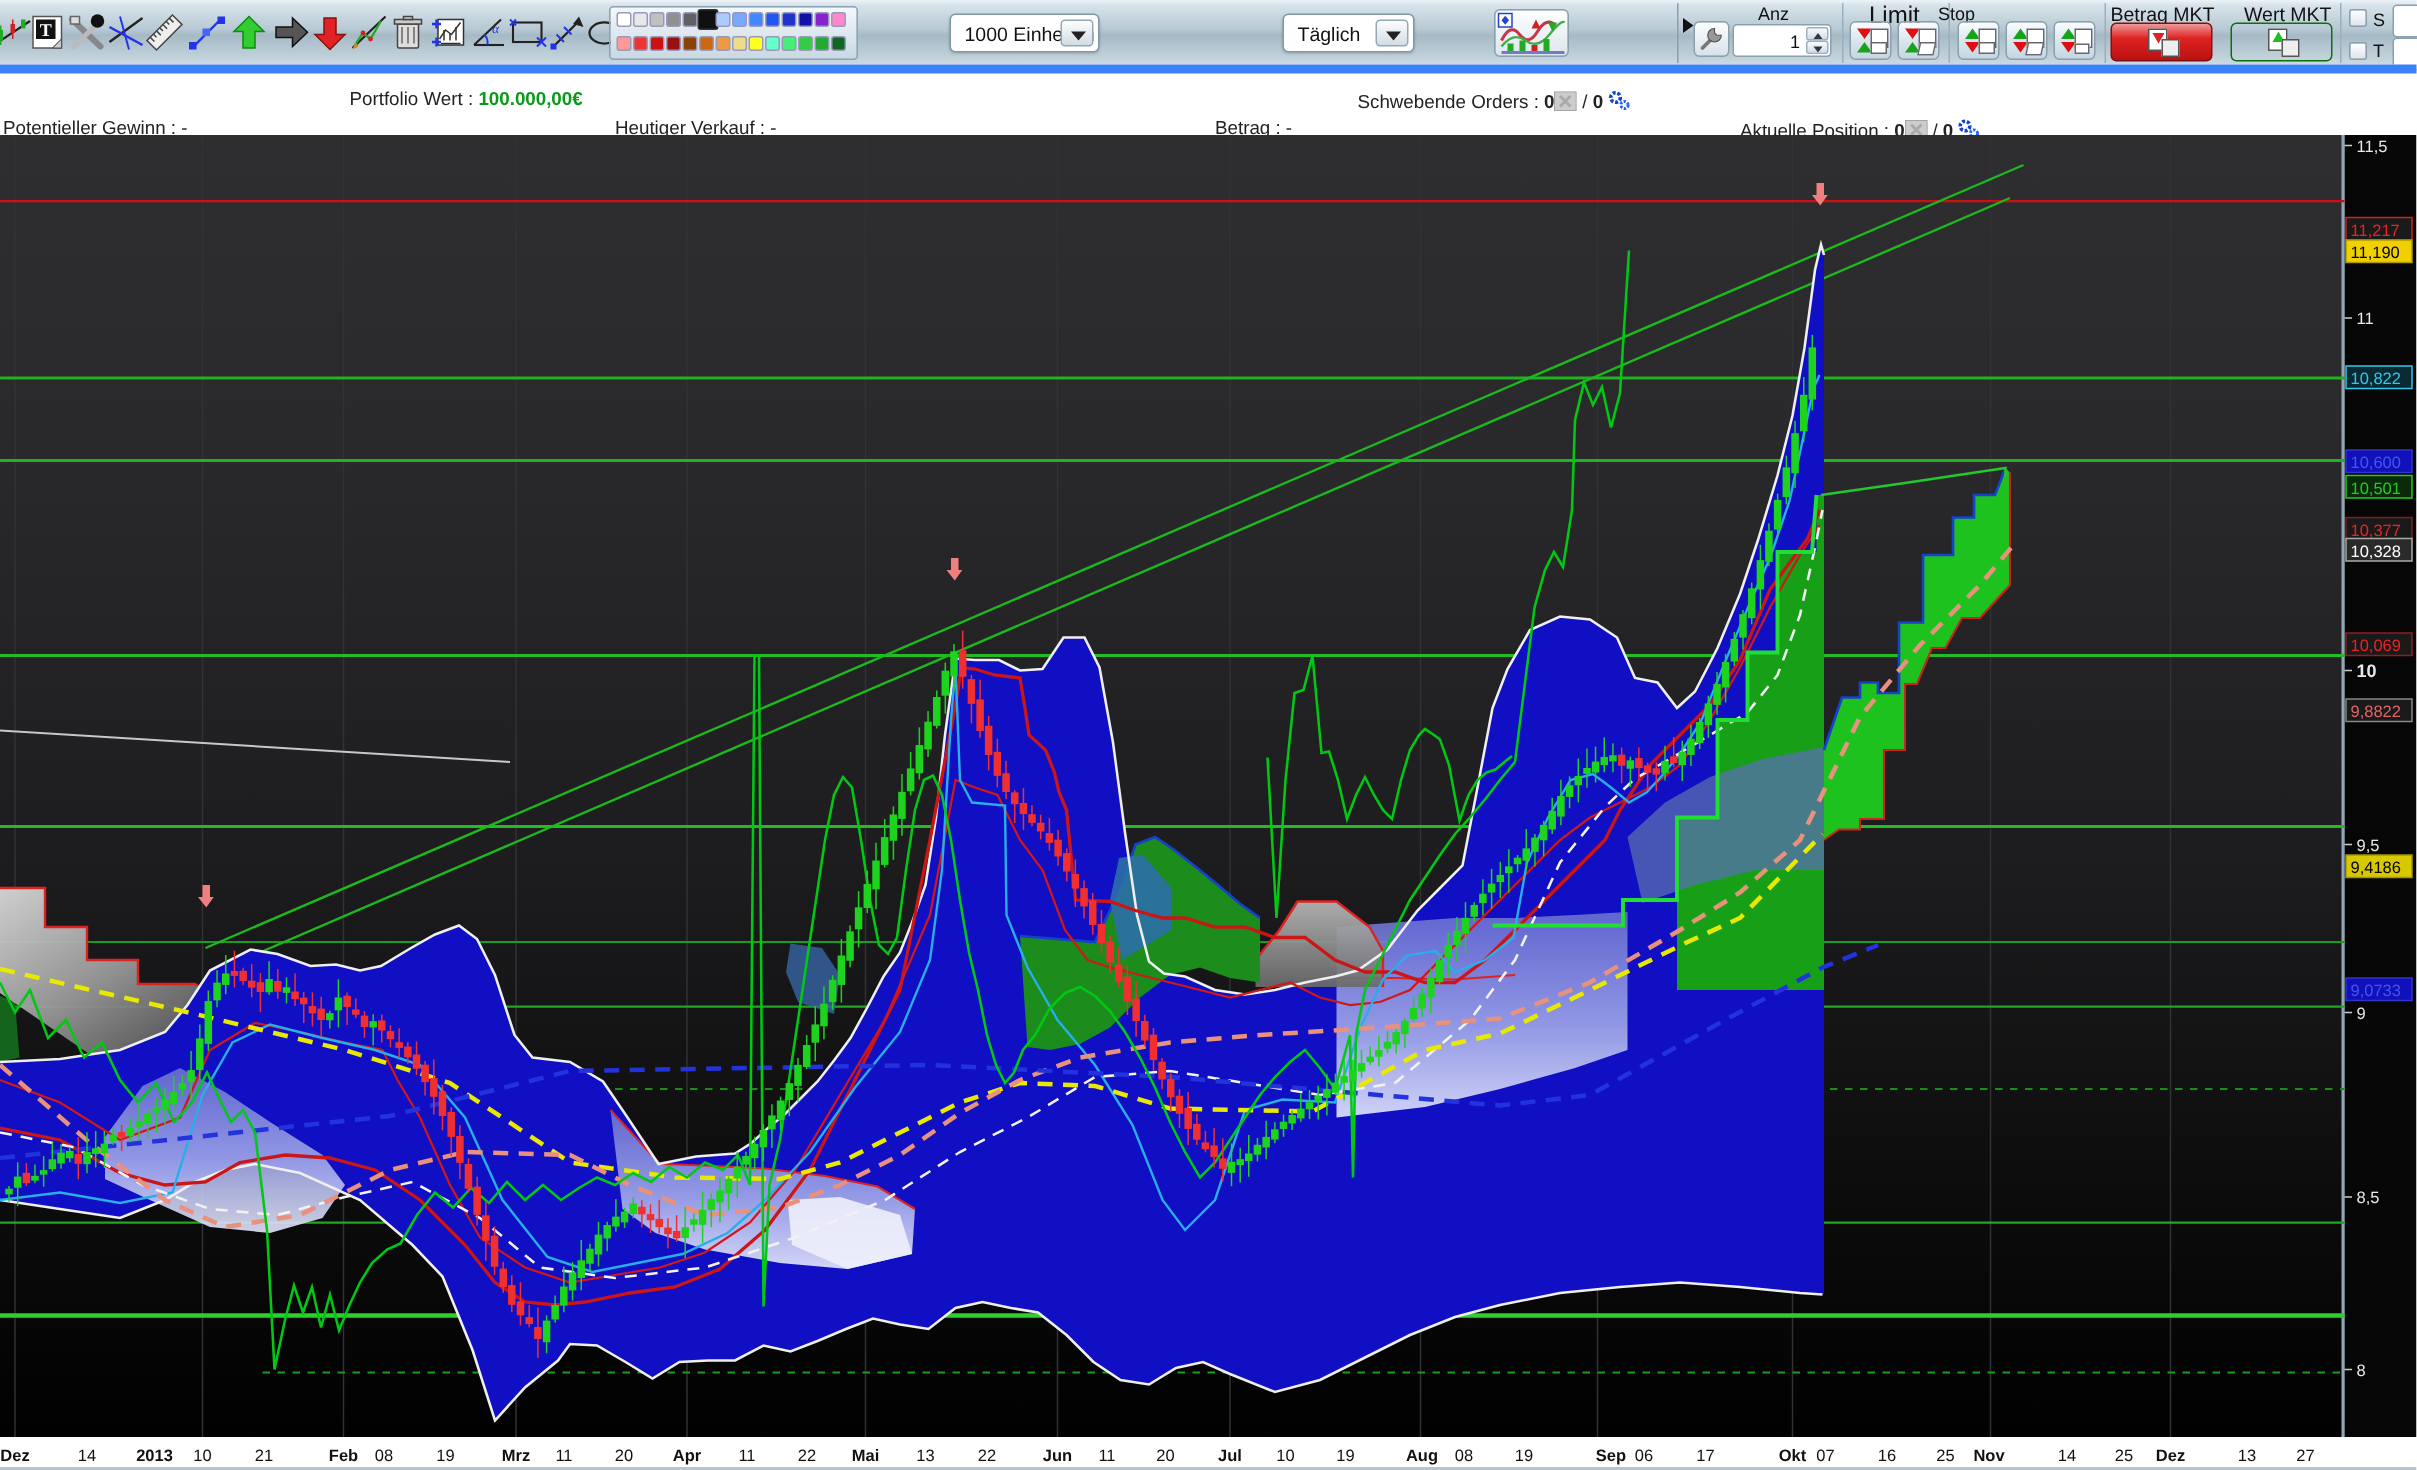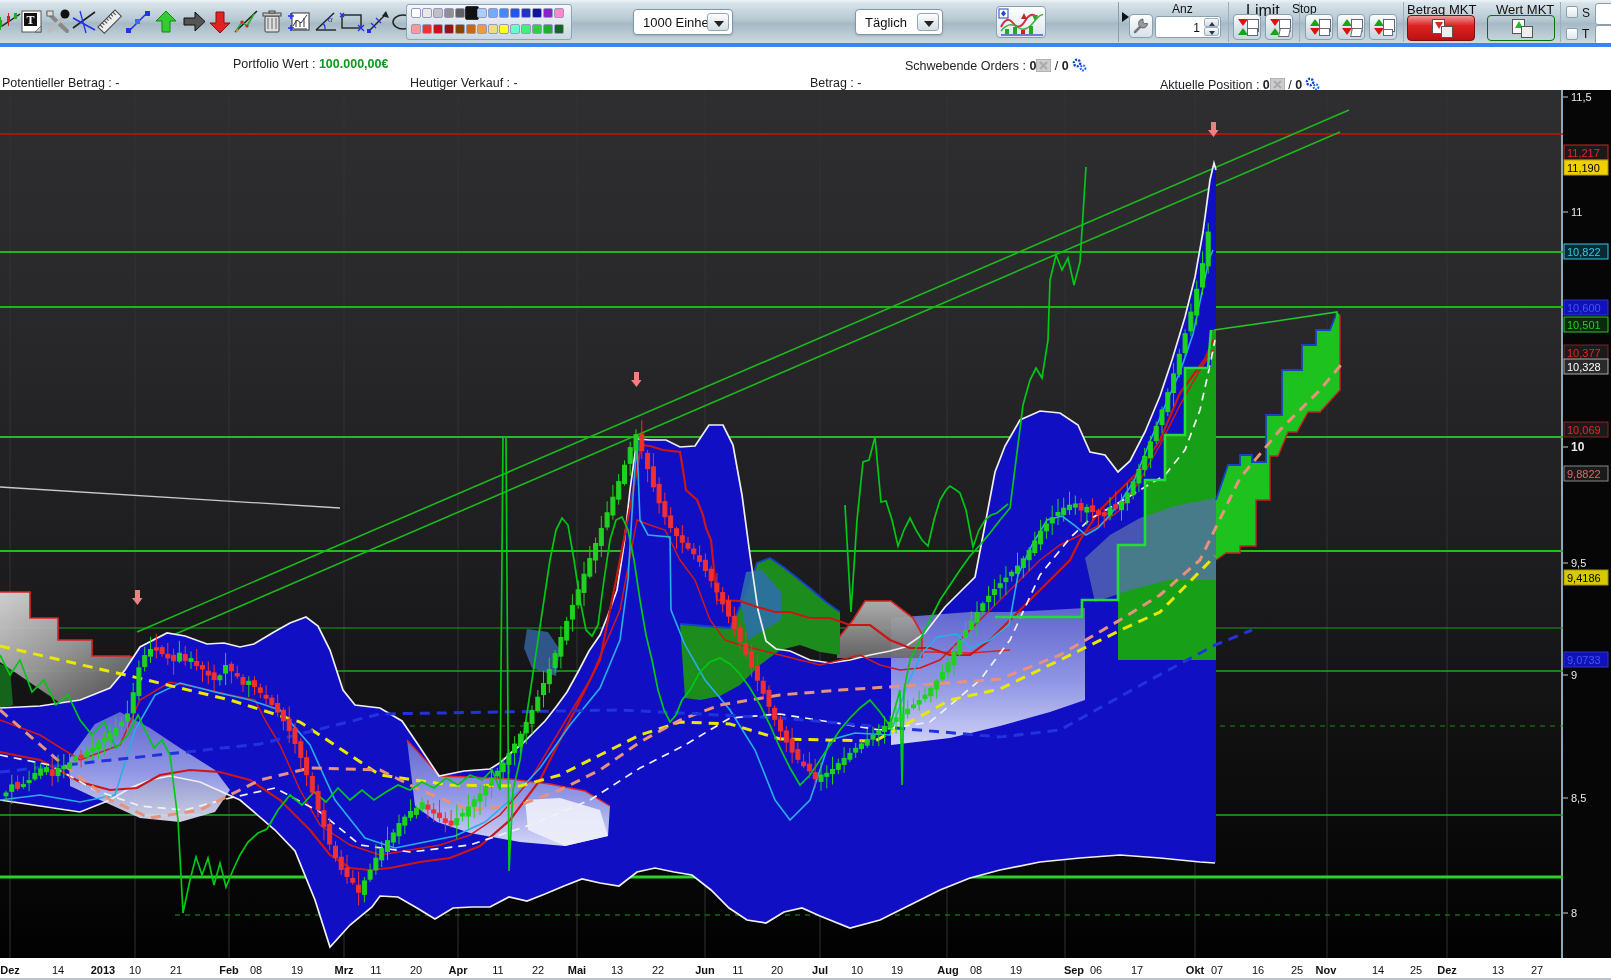--- a/index.html
+++ b/index.html
@@ -218,30 +218,30 @@
     <div style="position:absolute;left:1595px;top:3px;width:60px;height:22px;background:#fff;border:1px solid #8aa0ae;border-radius:3px">
       <span style="position:absolute;right:20px;top:4px;font-size:12px;color:#99a4ad">10.0</span>
     </div>
     <div style="position:absolute;left:1566px;top:28px;width:12px;height:12px;background:linear-gradient(#fff,#dde6ec);border:1px solid #8aa0ae;border-radius:2px"></div>
     <span style="position:absolute;left:1582px;top:27px;font-size:12px;color:#111">T</span>
     <div style="position:absolute;left:1595px;top:25px;width:60px;height:22px;background:#fff;border:1px solid #8aa0ae;border-radius:3px">
       <span style="position:absolute;right:20px;top:4px;font-size:12px;color:#99a4ad">10.0</span>
     </div>
   </div>
 
-<div style="position:absolute;left:0;top:43px;width:1611px;height:44px;background:#ffffff;border-top:4px solid #3b82f6">
+<div style="position:absolute;left:0;top:43px;width:1611px;height:44px;background:#ffffff;border-top:6px solid #3b82f6">
   <div style="position:absolute;left:233px;top:10px;font-size:12.5px;color:#222">Portfolio Wert : <span style="color:#0a9a1a;font-weight:bold">100.000,00€</span></div>
   <div style="position:absolute;left:905px;top:10px;font-size:12.5px;color:#222">Schwebende Orders : <b>0</b><svg width="15" height="13" viewBox="0 0 15 13" style="vertical-align:-2px">
         <rect x="0" y="0" width="15" height="13" fill="#ccc" stroke="#999"></rect>
         <path d="M4 3l7 7 M11 3l-7 7" stroke="#aaa" stroke-width="2"></path>
       </svg> / <b>0</b><svg width="20" height="16" viewBox="0 0 20 16" style="vertical-align:-3px">
         <circle cx="8" cy="6" r="3.2" fill="none" stroke="#1144cc" stroke-width="2.4" stroke-dasharray="2,1.2"></circle>
         <circle cx="14" cy="11" r="2.4" fill="none" stroke="#2266ee" stroke-width="2" stroke-dasharray="1.6,1"></circle>
       </svg></div>
-  <div style="position:absolute;left:2px;top:29px;font-size:12.5px;color:#222">Potentieller Betrag : -</div>
+  <div style="position:absolute;left:2px;top:29px;font-size:12.5px;color:#222">Potentieller Gewinn : -</div>
   <div style="position:absolute;left:410px;top:29px;font-size:12.5px;color:#222">Heutiger Verkauf : -</div>
   <div style="position:absolute;left:810px;top:29px;font-size:12.5px;color:#222">Betrag : -</div>
   <div style="position:absolute;left:1160px;top:29px;font-size:12.5px;color:#222">Aktuelle Position : <b>0</b><svg width="15" height="13" viewBox="0 0 15 13" style="vertical-align:-2px">
         <rect x="0" y="0" width="15" height="13" fill="#ccc" stroke="#999"></rect>
         <path d="M4 3l7 7 M11 3l-7 7" stroke="#aaa" stroke-width="2"></path>
       </svg> / <b>0</b><svg width="20" height="16" viewBox="0 0 20 16" style="vertical-align:-3px">
         <circle cx="8" cy="6" r="3.2" fill="none" stroke="#1144cc" stroke-width="2.4" stroke-dasharray="2,1.2"></circle>
         <circle cx="14" cy="11" r="2.4" fill="none" stroke="#2266ee" stroke-width="2" stroke-dasharray="1.6,1"></circle>
       </svg></div>
 </div>

